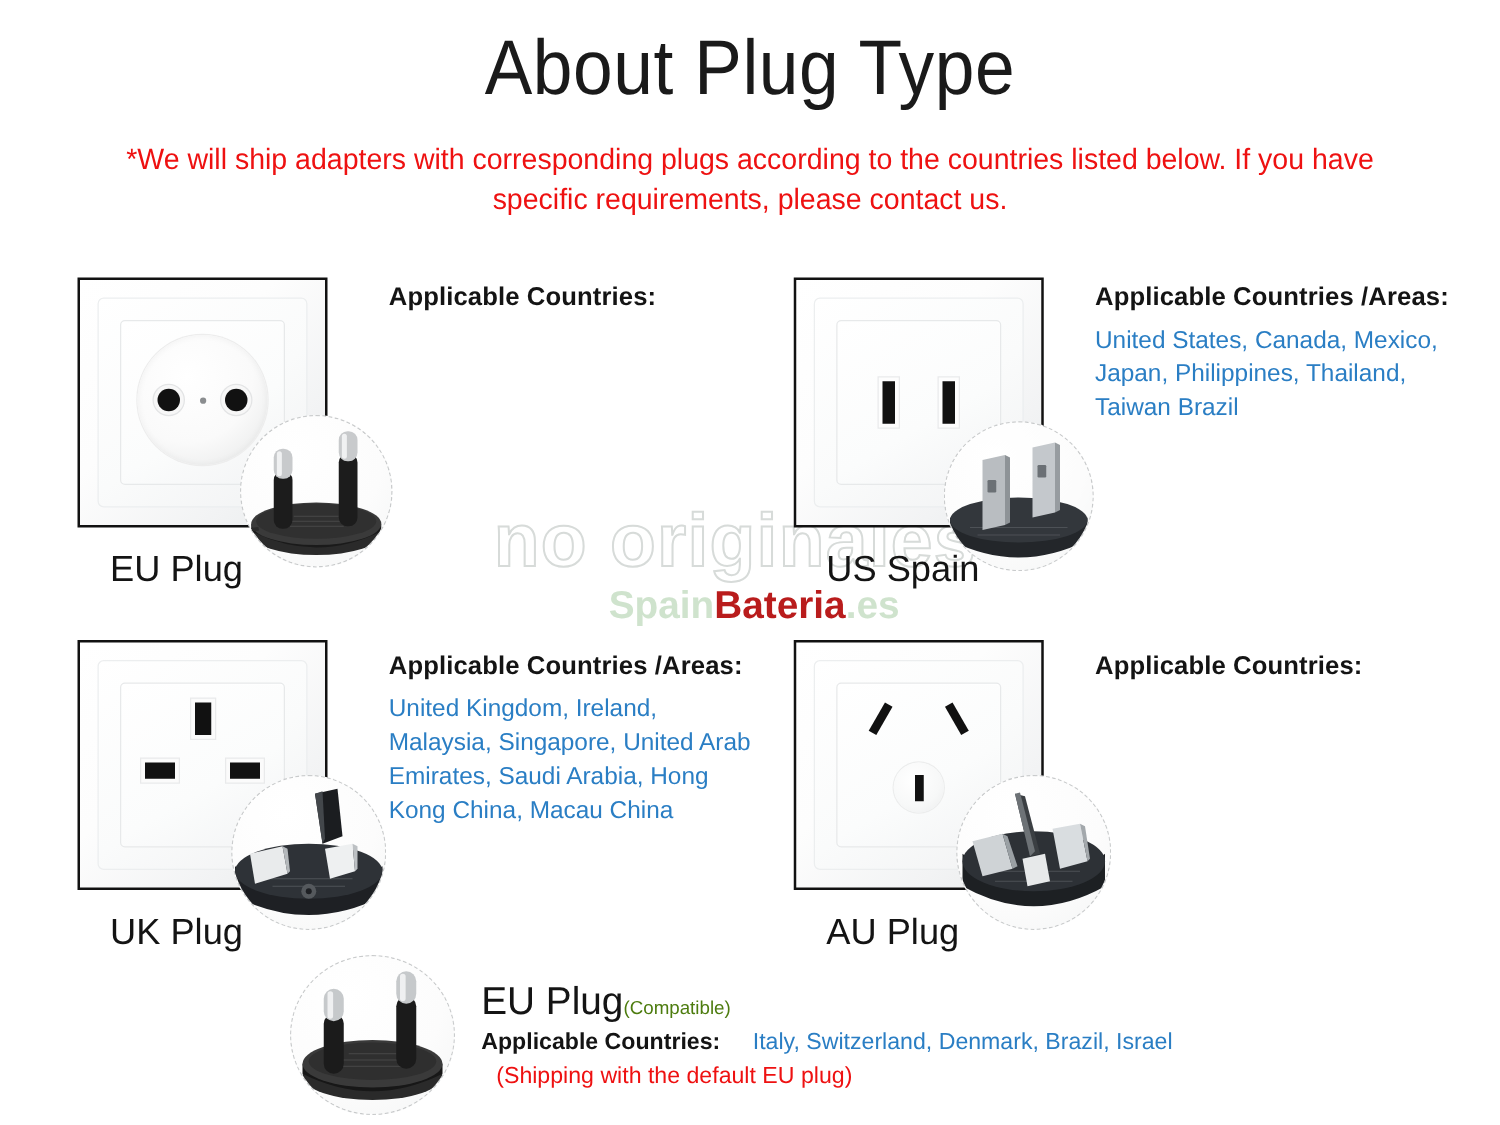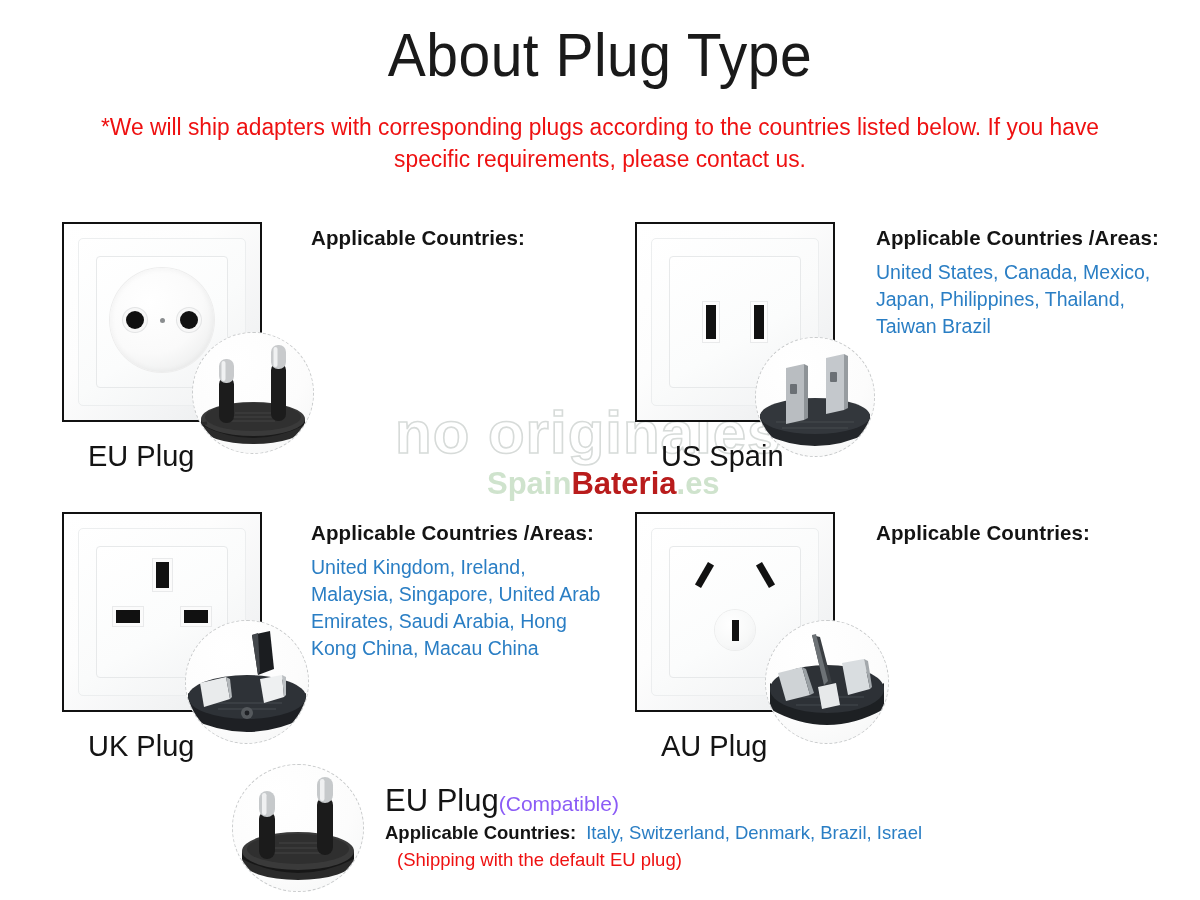--- a/index.html
+++ b/index.html
@@ -223,31 +223,31 @@
   #bottom-title {
     position: absolute;
     left: 385px; top: 783px;
     white-space: nowrap;
   }
   #bottom-title .big {
     font-size: 31px;
     color: #141414;
   }
   #bottom-title .small {
-    font-size: 21px;
-    color: #8b5cf6;
+    font-size: 15px;
+    color: #4d7c0f;
   }
   #bottom-countries {
     position: absolute;
     left: 385px; top: 822px;
     white-space: nowrap;
     font-size: 18.5px;
   }
   #bottom-countries .lbl { font-weight: 700; color: #141414; }
-  #bottom-countries .vals { color: #2a7ec4; margin-left: 10px; }
+  #bottom-countries .vals { color: #2a7ec4; margin-left: 26px; }
   #bottom-note {
     position: absolute;
     left: 385px; top: 849px;
     font-size: 18.5px;
     color: #ee1111;
     white-space: nowrap;
     margin-left: 12px;
   }
 </style>
 </head>

